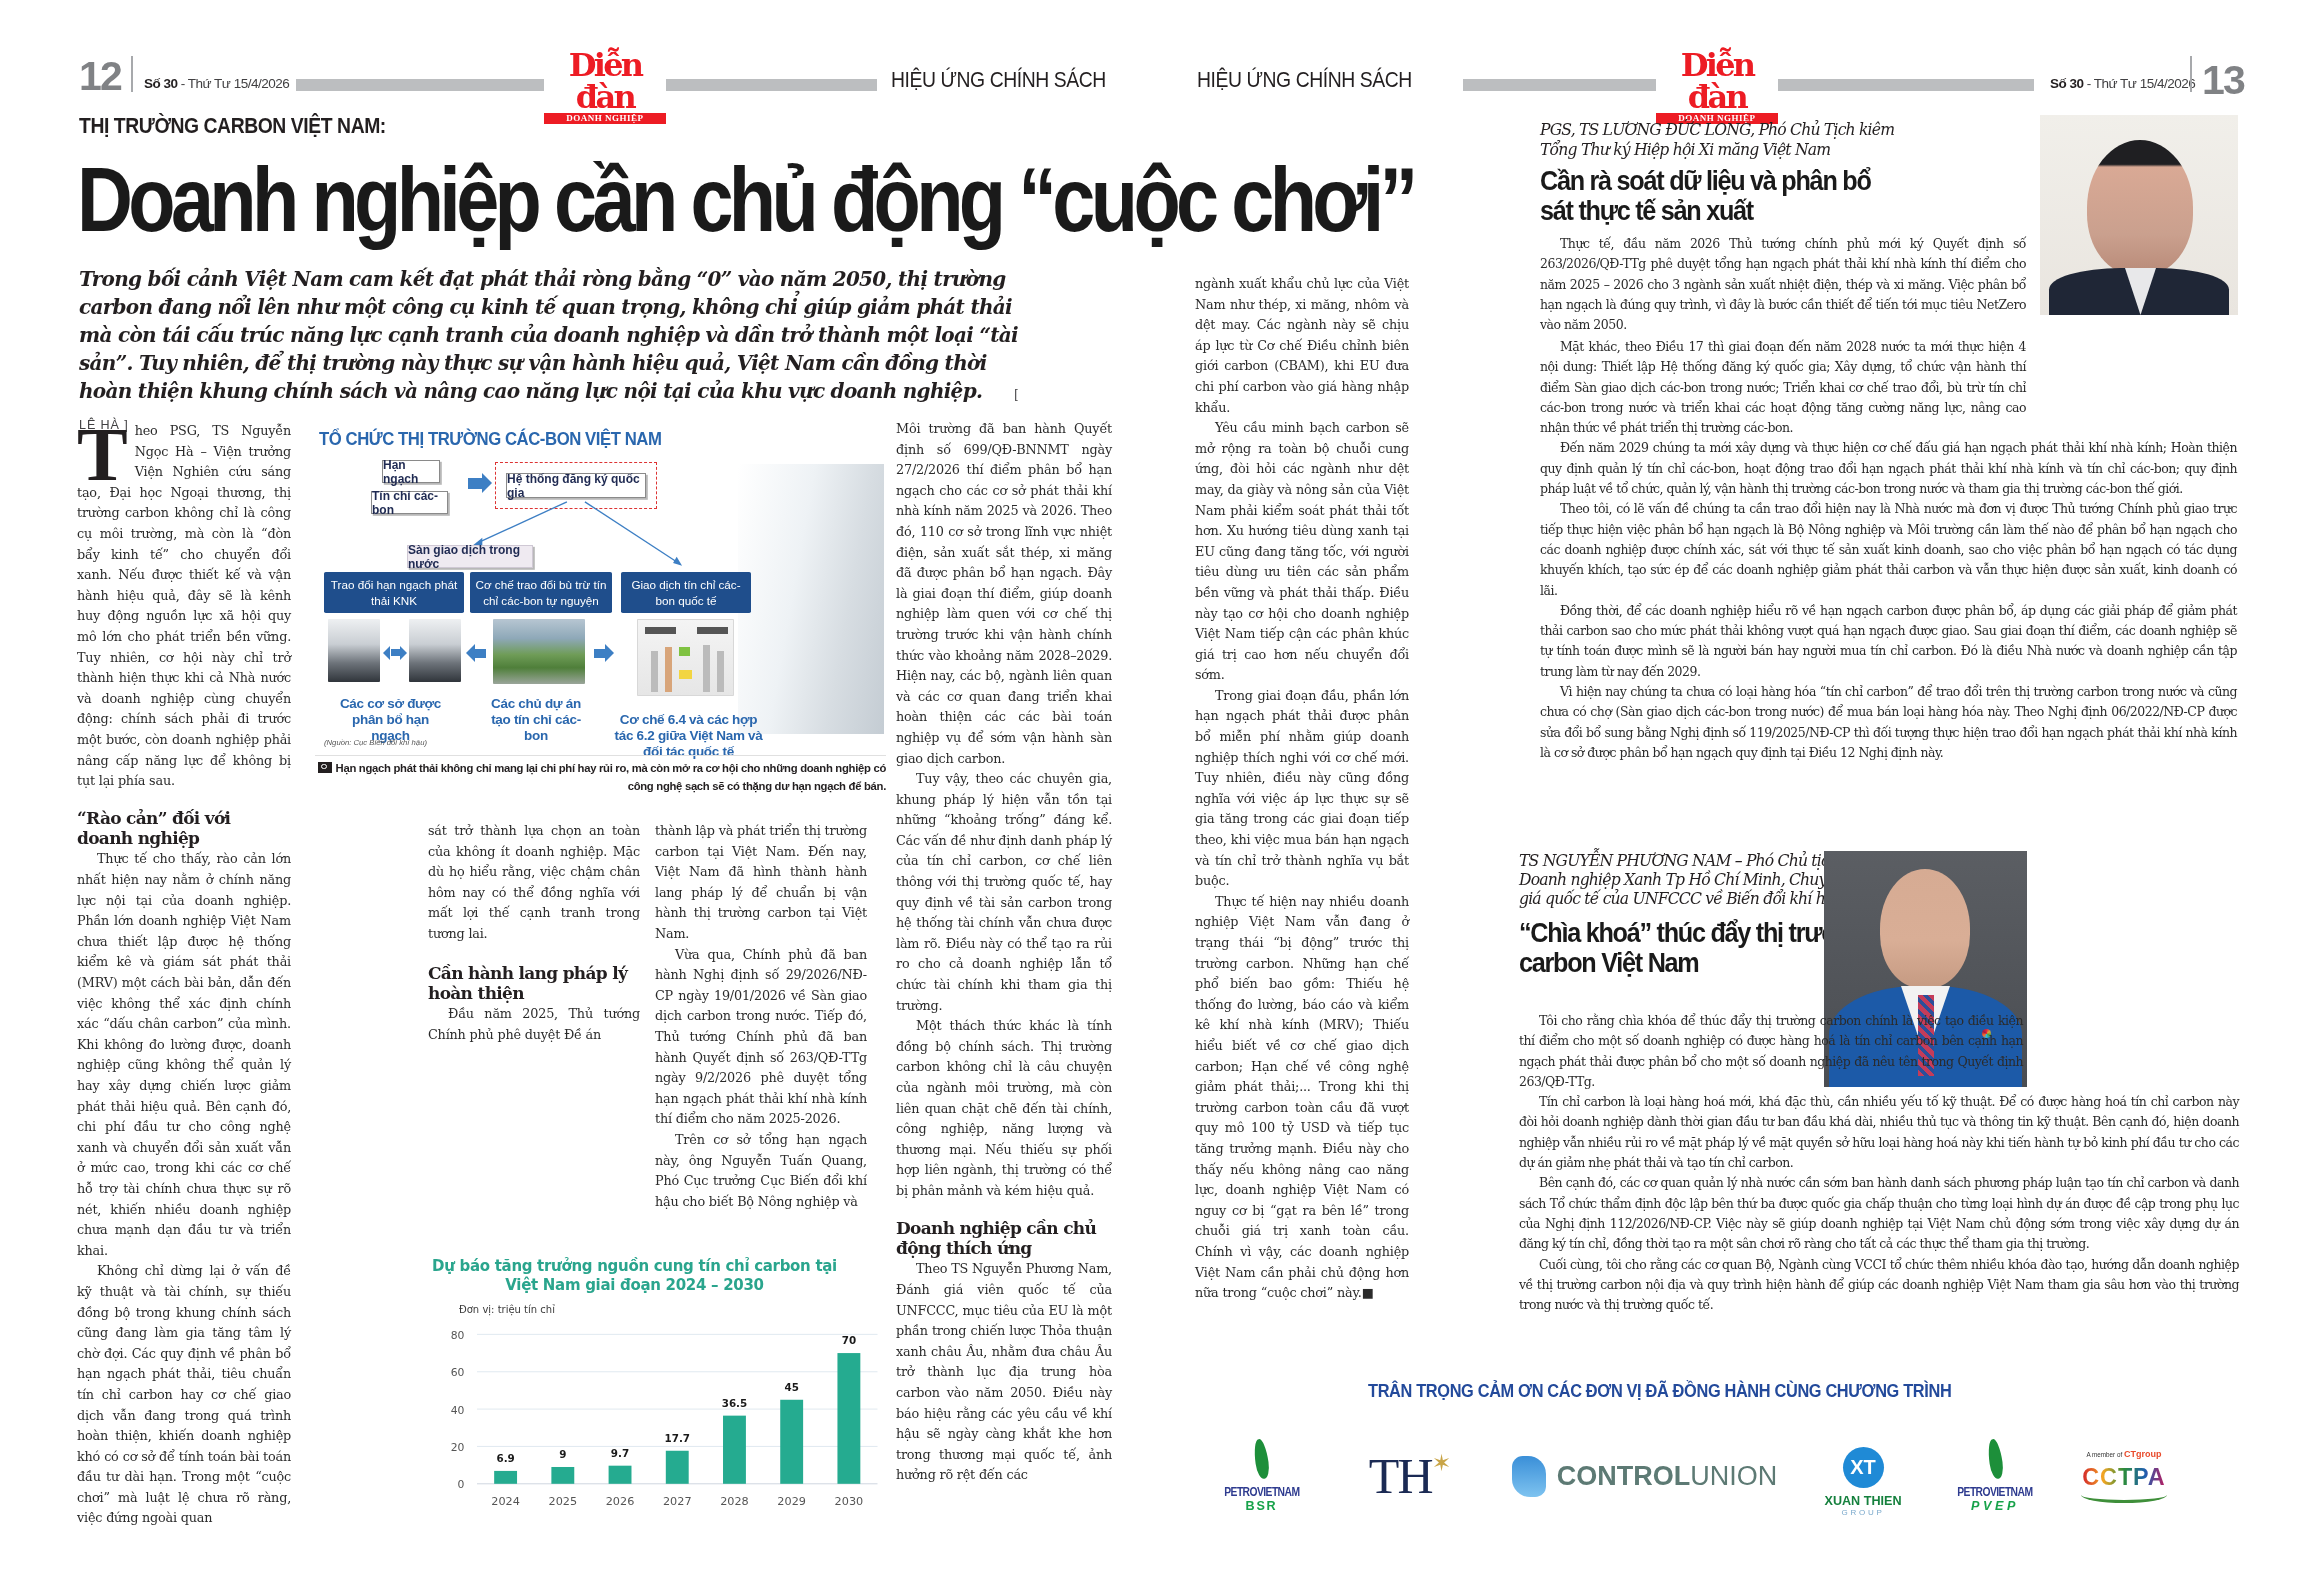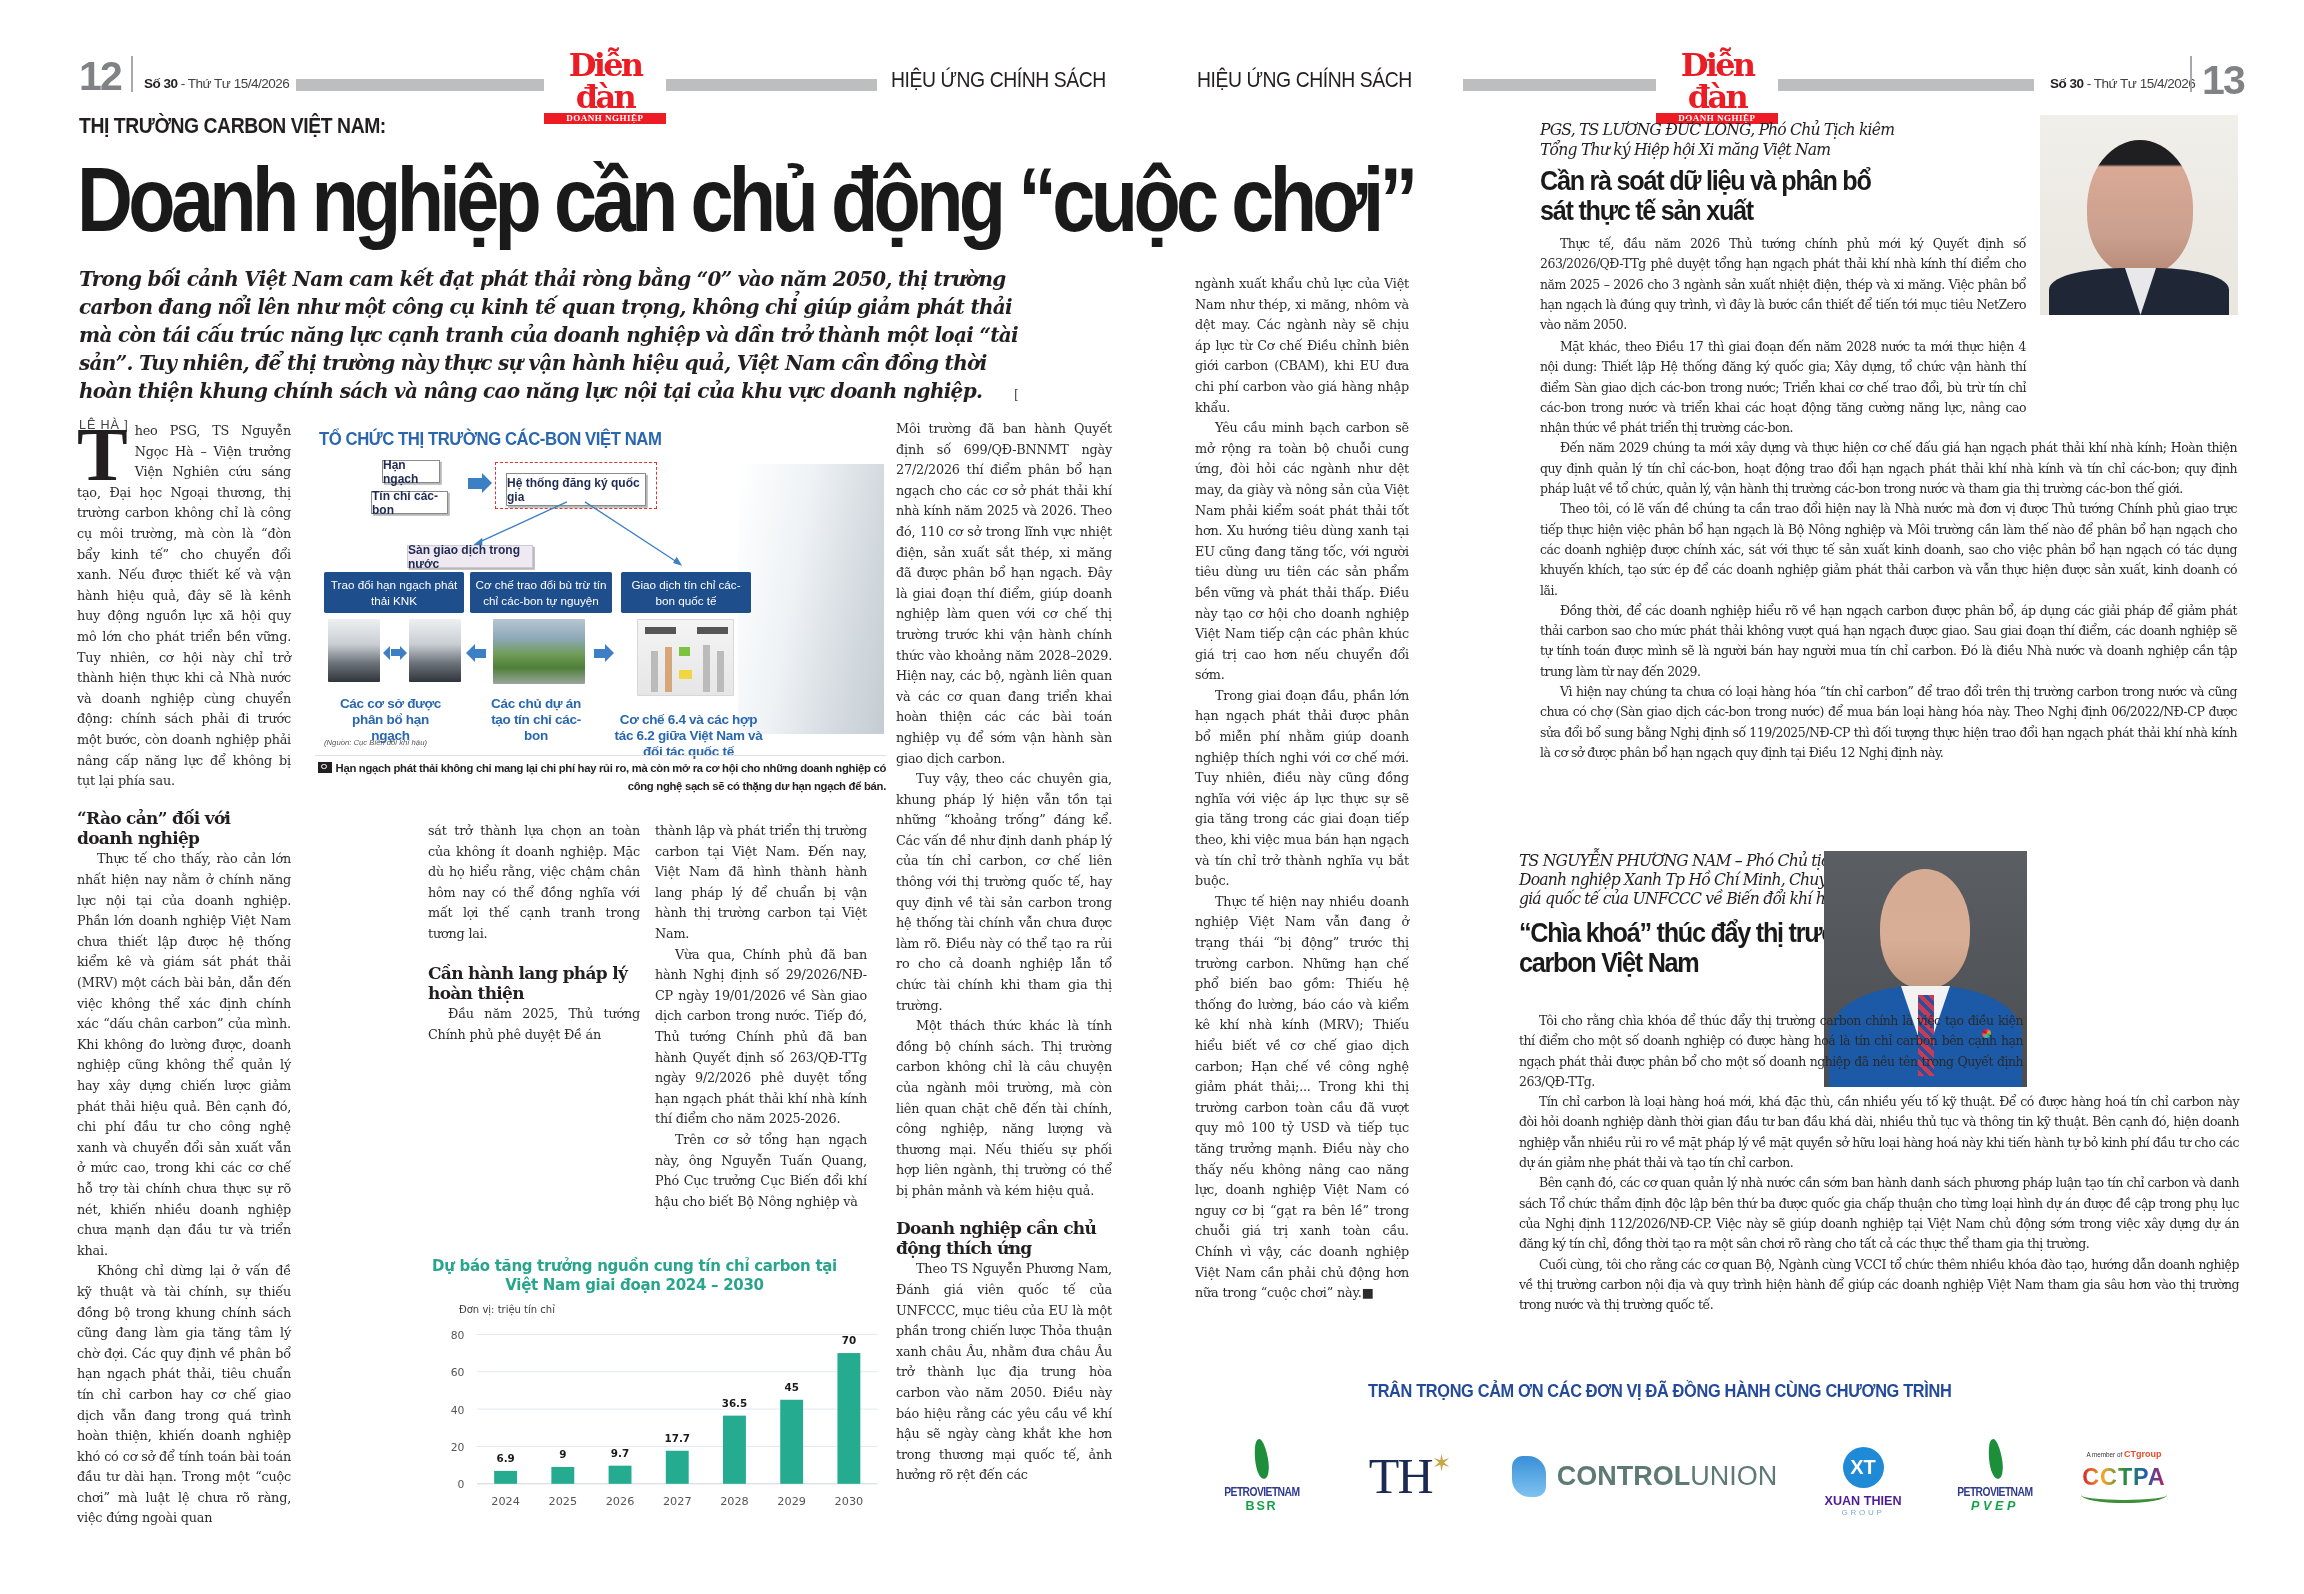--- a/index.html
+++ b/index.html
@@ -102,21 +102,21 @@
 <div class="abs info" style="left:306px;top:419px;width:583px;height:378px;">
   <div class="abs info-title" style="left:12.6px;top:9px;">TỔ CHỨC THỊ TRƯỜNG CÁC-BON VIỆT NAM</div>
 
   <div class="abs" style="left:432px;top:45px;width:146px;height:270px;background:linear-gradient(100deg,#ffffff 0%,#eef2f5 40%,#d7dde2 70%,#c4ccd3 100%);"></div>
 
   <div class="box" style="left:76px;top:41px;width:58px;height:23.4px;">Hạn ngạch</div>
   <div class="box" style="left:65px;top:72px;width:77px;height:23.4px;">Tín chỉ các-bon</div>
   <div class="abs" style="left:162px;top:59px;width:14.4px;height:10.8px;background:#3d7fc4;"></div>
   <div class="abs" style="left:176px;top:54px;width:0;height:0;border-top:10.8px solid transparent;border-bottom:10.8px solid transparent;border-left:10.8px solid #3d7fc4;"></div>
   <div class="dashbox" style="left:189px;top:43px;width:162px;height:47px;"></div>
-  <div class="box" style="left:200px;top:54px;width:140px;height:33px;">Hệ thống đăng ký quốc gia</div>
+  <div class="box" style="left:200px;top:54px;width:140px;height:25px;">Hệ thống đăng ký quốc gia</div>
 
   <svg class="abs" style="left:0;top:0;" width="583" height="378" viewBox="0 0 648 420">
     <line x1="290" y1="92" x2="190" y2="138" stroke="#3d7fc4" stroke-width="1.5"></line>
     <polygon points="186,140 196,132 196,141" fill="#3d7fc4"></polygon>
     <line x1="310" y1="92" x2="414" y2="160" stroke="#3d7fc4" stroke-width="1.5"></line>
     <polygon points="418,163 408,160 412,153" fill="#3d7fc4"></polygon>
   </svg>
 
   <div class="box" style="left:101px;top:126px;width:126px;height:23.4px;background:#efeaf1;border-color:#cfc8d4;">Sàn giao dịch trong nước</div>
 
@@ -271,21 +271,21 @@
 </div>
 
 <div class="sponsor" style="left:1512px;top:1449px;width:270px;height:54px;flex-direction:row;justify-content:flex-start;">
   <div style="width:34px;height:41px;border-radius:10.8px 18px 10.8px 18px;background:linear-gradient(180deg,#3a8fd8 0%,#7ec3f0 100%);margin-right:10.8px;"></div>
   <span style="font-family:'Liberation Sans',sans-serif;font-weight:bold;font-size:27px;color:#5d7a74;letter-spacing:0;">CONTROL</span>
     <span style="font-family:'Liberation Sans',sans-serif;font-size:27px;color:#5d7a74;">UNION</span>
 </div>
 
 <div class="sponsor" style="left:1818px;top:1437px;width:90px;height:90px;">
   <div style="width:41px;height:41px;border-radius:50%;background:#1f8ad6;color:#fff;font-family:'Liberation Sans',sans-serif;font-weight:bold;font-size:20px;display:flex;align-items:center;justify-content:center;">XT</div>
-  <div style="font-family:'Liberation Sans',sans-serif;font-weight:bold;font-size:12.6px;color:#4c1d95;margin-top:5.4px;white-space:nowrap;">XUAN THIEN</div>
+  <div style="font-family:'Liberation Sans',sans-serif;font-weight:bold;font-size:12.6px;color:#15803d;margin-top:5.4px;white-space:nowrap;">XUAN THIEN</div>
   <div style="font-family:'Liberation Sans',sans-serif;font-size:8px;color:#7aa9cc;letter-spacing:2.7px;">GROUP</div>
 </div>
 
 <div class="sponsor" style="left:1950px;top:1431px;width:90px;height:90px;">
   <div style="width:12.6px;height:40px;border-radius:50% 50% 50% 50%/60% 60% 40% 40%;background:#1d8f3a;transform:rotate(-8deg);"></div>
   <div class="pv-name" style="margin-top:5.4px;">PETROVIETNAM</div>
   <div class="pv-sub" style="letter-spacing:3.6px;font-style:italic;">PVEP</div>
 </div>
 
 <div class="sponsor" style="left:2070px;top:1431px;width:108px;height:90px;">

